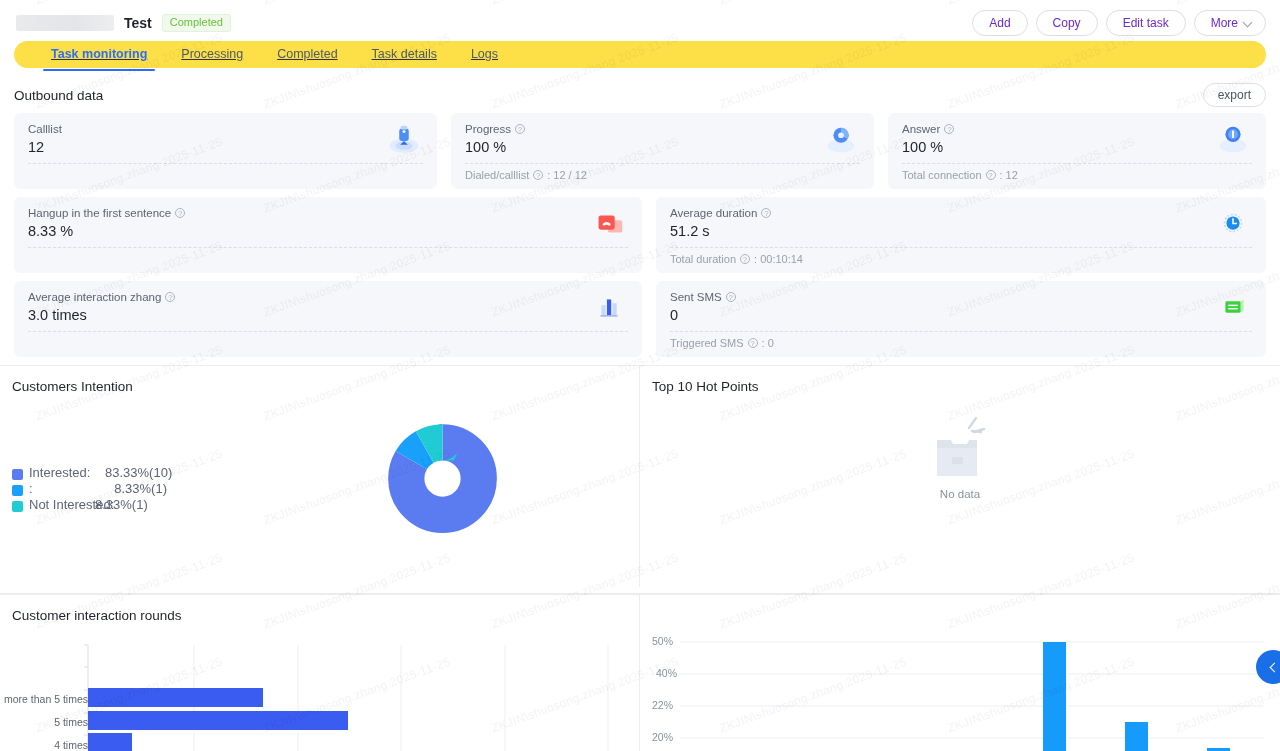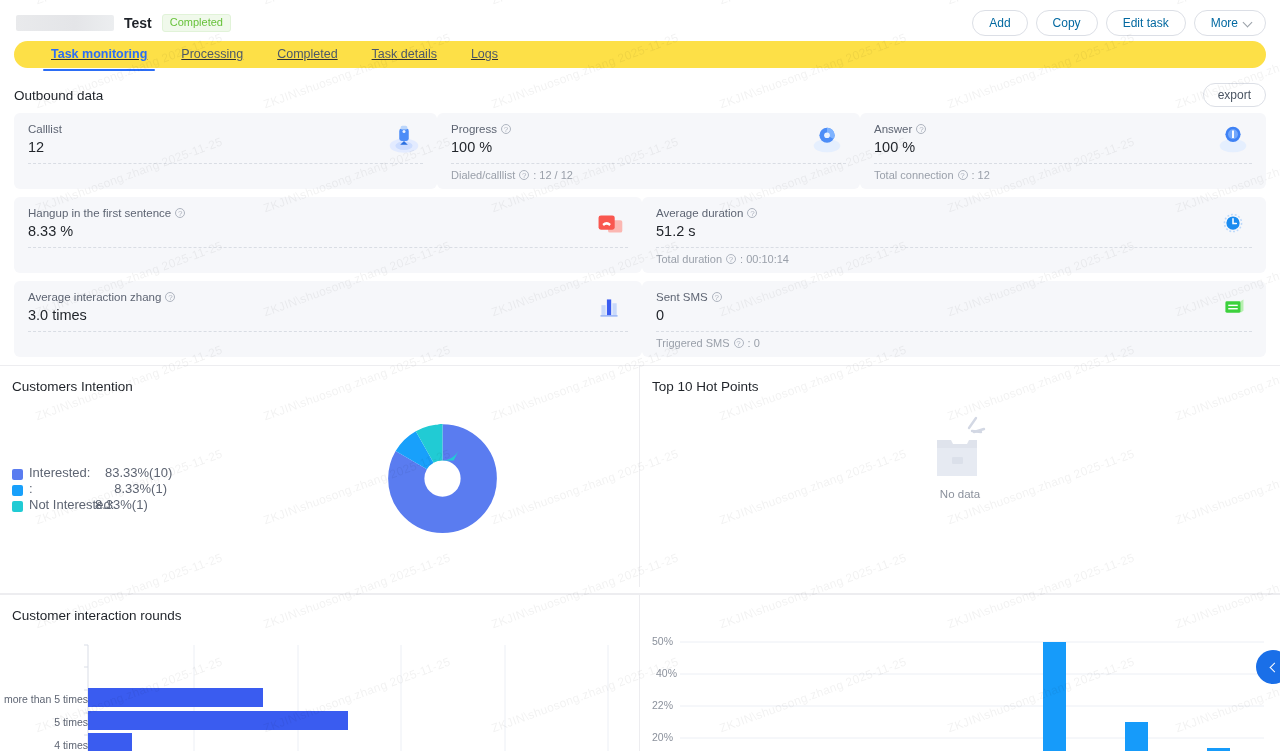--- a/index.html
+++ b/index.html
@@ -40,21 +40,21 @@
   }
   .task-title { font-size: 14px; font-weight: bold; color: #1f2329; }
   .badge {
     margin-left: 10px;
     font-size: 11px; color: #67c23a;
     background: #f0f9eb; border: 1px solid #e1f3d8;
     border-radius: 3px; padding: 2px 7px 3px 7px; line-height: 1;
   }
   .header-actions { margin-left: auto; display: flex; gap: 8px; align-items: center; }
   .btn {
-    font-size: 12px; color: #0369a1;
+    font-size: 12px; color: #6d28d9;
     background: #fff; border: 1px solid #dcdfe6;
     border-radius: 15px; padding: 6px 16px; line-height: 1;
     cursor: pointer; white-space: nowrap;
   }
   .btn.more { display: inline-flex; align-items: center; gap: 6px; padding-right: 13px; }
   .chev { width: 8px; height: 8px; position: relative; display: inline-block; }
   .chev::after {
     content: ""; position: absolute; left: 0; top: 0;
     width: 6px; height: 6px;
     border-right: 1.3px solid #9aa0a8; border-bottom: 1.3px solid #9aa0a8;
@@ -87,21 +87,21 @@
   }
   .section-title { font-size: 13.5px; color: #1f2329; }
   .export-btn {
     margin-left: auto;
     font-size: 12px; color: #4b5563; background: #fff;
     border: 1px solid #dcdfe6; border-radius: 14px;
     padding: 5px 14px; line-height: 1; cursor: pointer;
   }
 
   
-  .stat-row { display: flex; margin-bottom: 8px; }
+  .stat-row { display: flex; gap: 14px; margin-bottom: 8px; }
   .card {
     position: relative; flex: 1;
     background: #f6f7fa; border-radius: 6px;
     padding: 10px 14px 0 14px;
     min-height: 54px;
     overflow: hidden;
   }
   .card.tall { min-height: 56px; }
   .card-label {
     font-size: 11.5px; color: #5e6573;

